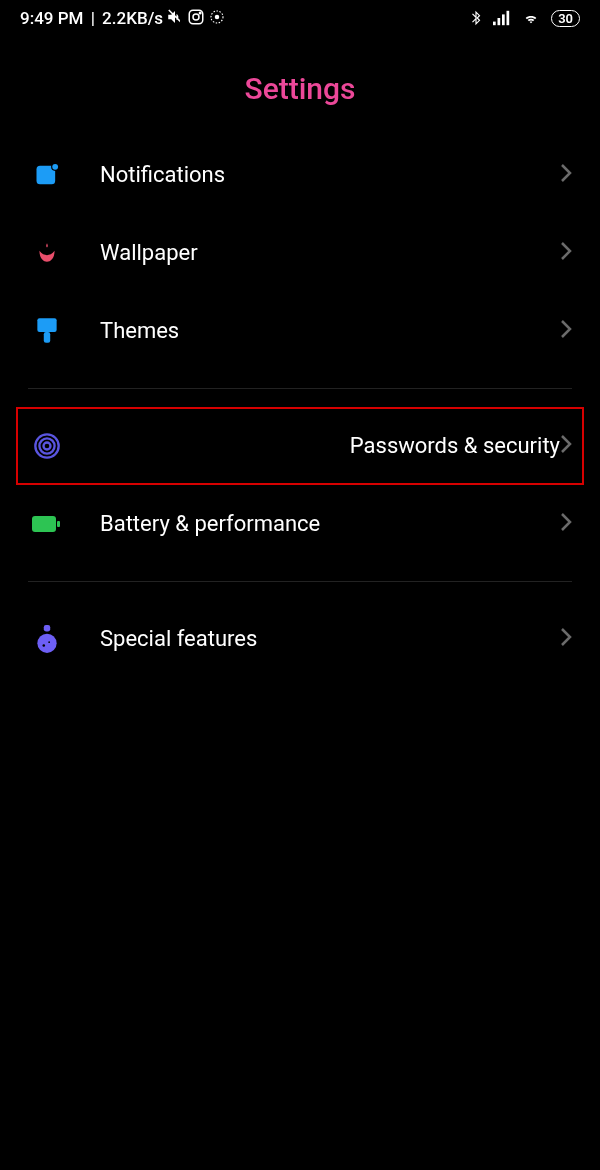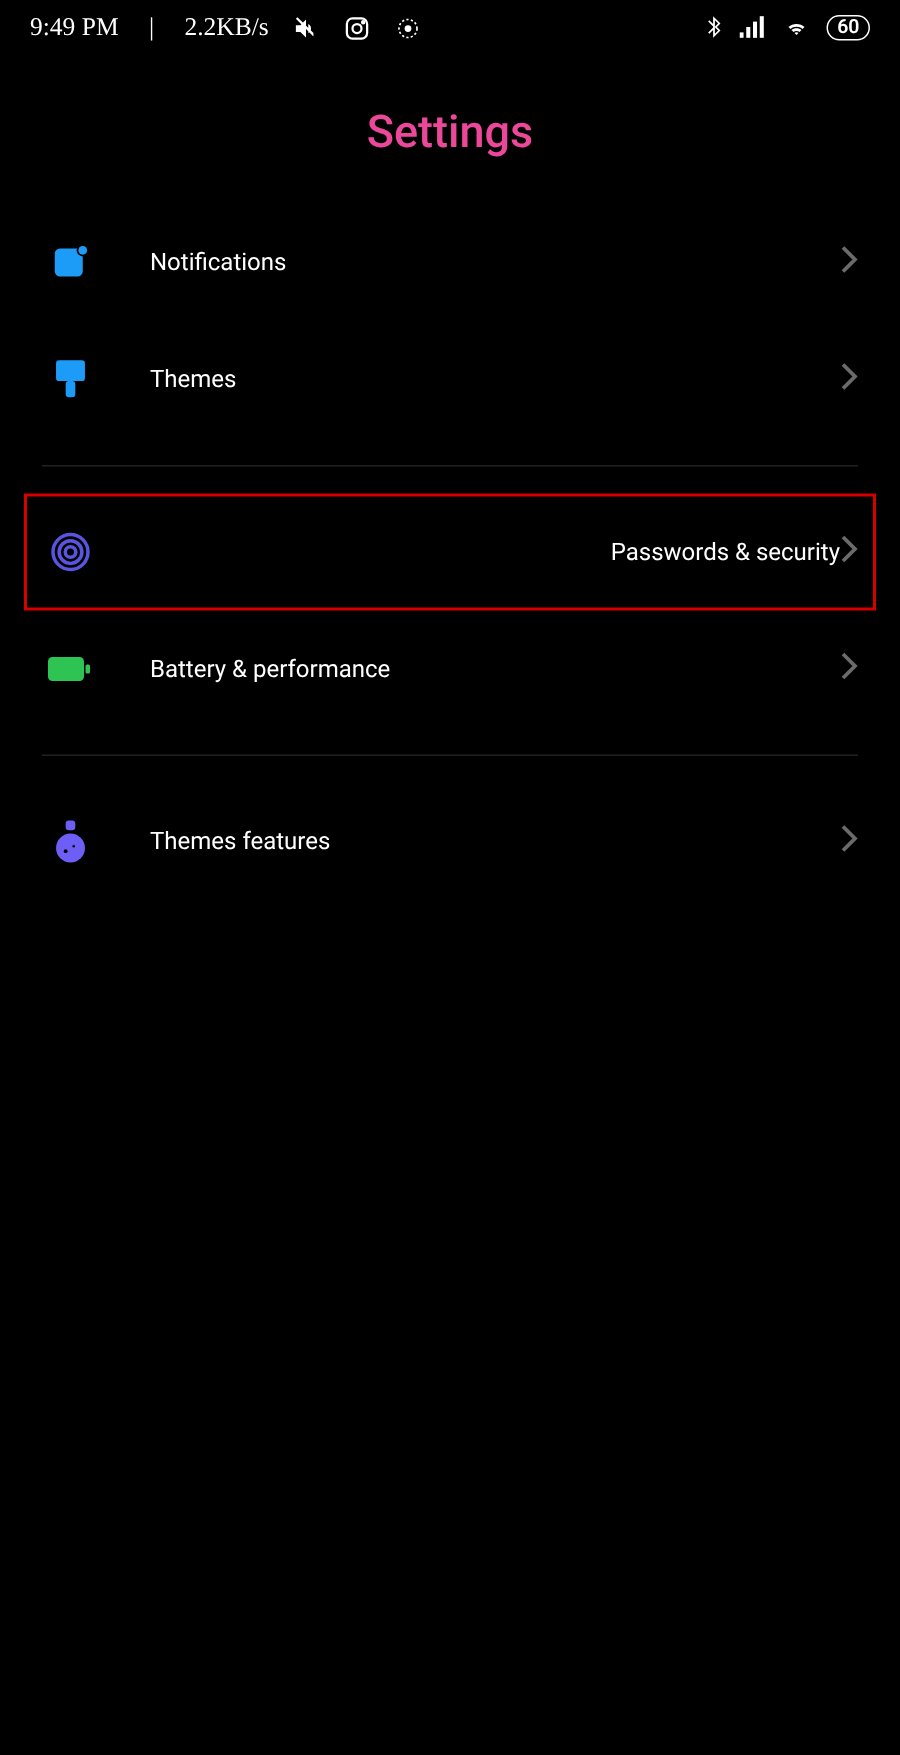--- a/index.html
+++ b/index.html
@@ -18,23 +18,22 @@
     .status-bar {
       display: flex;
       justify-content: space-between;
       align-items: center;
       padding: 8px 20px;
       font-size: 17px;
       font-weight: 500;
     }
     .status-left {
       display: flex;
-      align-items: flex-end;
-      gap: 16px;
-      font-family: Liberation Serif, serif;
+      align-items: flex-start;
+      gap: 3px;
     }
     .status-right {
       display: flex;
       align-items: center;
       gap: 10px;
     }
     .status-icon {
       display: inline-flex;
       align-items: center;
     }
@@ -72,21 +71,21 @@
       height: 30px;
       margin-right: 38px;
       margin-left: 4px;
       display: flex;
       align-items: center;
       justify-content: center;
       flex-shrink: 0;
     }
     .item-label {
       flex: 1;
-      font-size: 16px;
+      font-size: 22px;
       font-weight: 400;
       color: #ffffff;
       line-height: 1.25;
     }
     .chevron {
       color: #6b6b6b;
       flex-shrink: 0;
     }
     .divider {
       height: 1px;
@@ -133,21 +132,21 @@
           <rect x="5" y="8" width="3" height="8"></rect>
           <rect x="10" y="4" width="3" height="12"></rect>
           <rect x="15" y="0" width="3" height="16"></rect>
         </svg>
     </span>
     <span class="status-icon">
       <svg width="20" height="16" viewBox="0 0 24 24" fill="#fff">
           <path d="M12 20l-2-2c1-1 3-1 4 0l-2 2zm-5-5c2.5-2.5 7.5-2.5 10 0l-2 2c-1.5-1.5-4.5-1.5-6 0l-2-2zm-3-3c4-4 12-4 16 0l-2 2c-3-3-9-3-12 0l-2-2z"></path>
         </svg>
     </span>
-    <span class="battery-pill">60</span>
+    <span class="battery-pill">30</span>
   </div>
 </div>
 
 <h1 class="page-title">Settings</h1>
 
 <div class="settings-list">
 
   <div class="settings-item">
     <div class="item-icon">
       <svg width="28" height="28" viewBox="0 0 24 24" fill="#1c9cf6">
@@ -158,20 +157,33 @@
     </div>
     <div class="item-label">Notifications</div>
     <div class="chevron">
       <svg width="12" height="20" viewBox="0 0 12 20" fill="none" stroke="#6b6b6b" stroke-width="2.5">
           <path d="M2 2l8 8-8 8"></path>
         </svg>
     </div>
   </div>
 
 
+  <div class="settings-item">
+    <div class="item-icon">
+      <svg width="26" height="28" viewBox="0 0 24 24" fill="#e84e6b">
+          <path d="M12 3c-1 2-1 3 0 4 1-1 1-2 0-4zm-7 7c0 6 3 10 7 10s7-4 7-10c-2 3-5 4-7 4s-5-1-7-4z"></path>
+        </svg>
+    </div>
+    <div class="item-label">Wallpaper</div>
+    <div class="chevron">
+      <svg width="12" height="20" viewBox="0 0 12 20" fill="none" stroke="#6b6b6b" stroke-width="2.5">
+          <path d="M2 2l8 8-8 8"></path>
+        </svg>
+    </div>
+  </div>
 
   <div class="settings-item">
     <div class="item-icon">
       <svg width="26" height="30" viewBox="0 0 24 28" fill="#1c9cf6">
           <rect x="3" y="2" width="18" height="13" rx="2"></rect>
           <rect x="9" y="15" width="6" height="10" rx="2"></rect>
         </svg>
     </div>
     <div class="item-label">Themes</div>
     <div class="chevron">
@@ -221,21 +233,21 @@
 
   <div class="settings-item">
     <div class="item-icon">
       <svg width="26" height="30" viewBox="0 0 24 28" fill="#6d5ff5">
           <rect x="9" y="1" width="6" height="6" rx="2"></rect>
           <circle cx="12" cy="18" r="9"></circle>
           <circle cx="9" cy="20" r="1.2" fill="#000"></circle>
           <circle cx="14" cy="17" r="0.8" fill="#000"></circle>
         </svg>
     </div>
-    <div class="item-label">Themes features</div>
+    <div class="item-label">Special features</div>
     <div class="chevron">
       <svg width="12" height="20" viewBox="0 0 12 20" fill="none" stroke="#6b6b6b" stroke-width="2.5">
           <path d="M2 2l8 8-8 8"></path>
         </svg>
     </div>
   </div>
 
 </div>
 
 </body></html>

